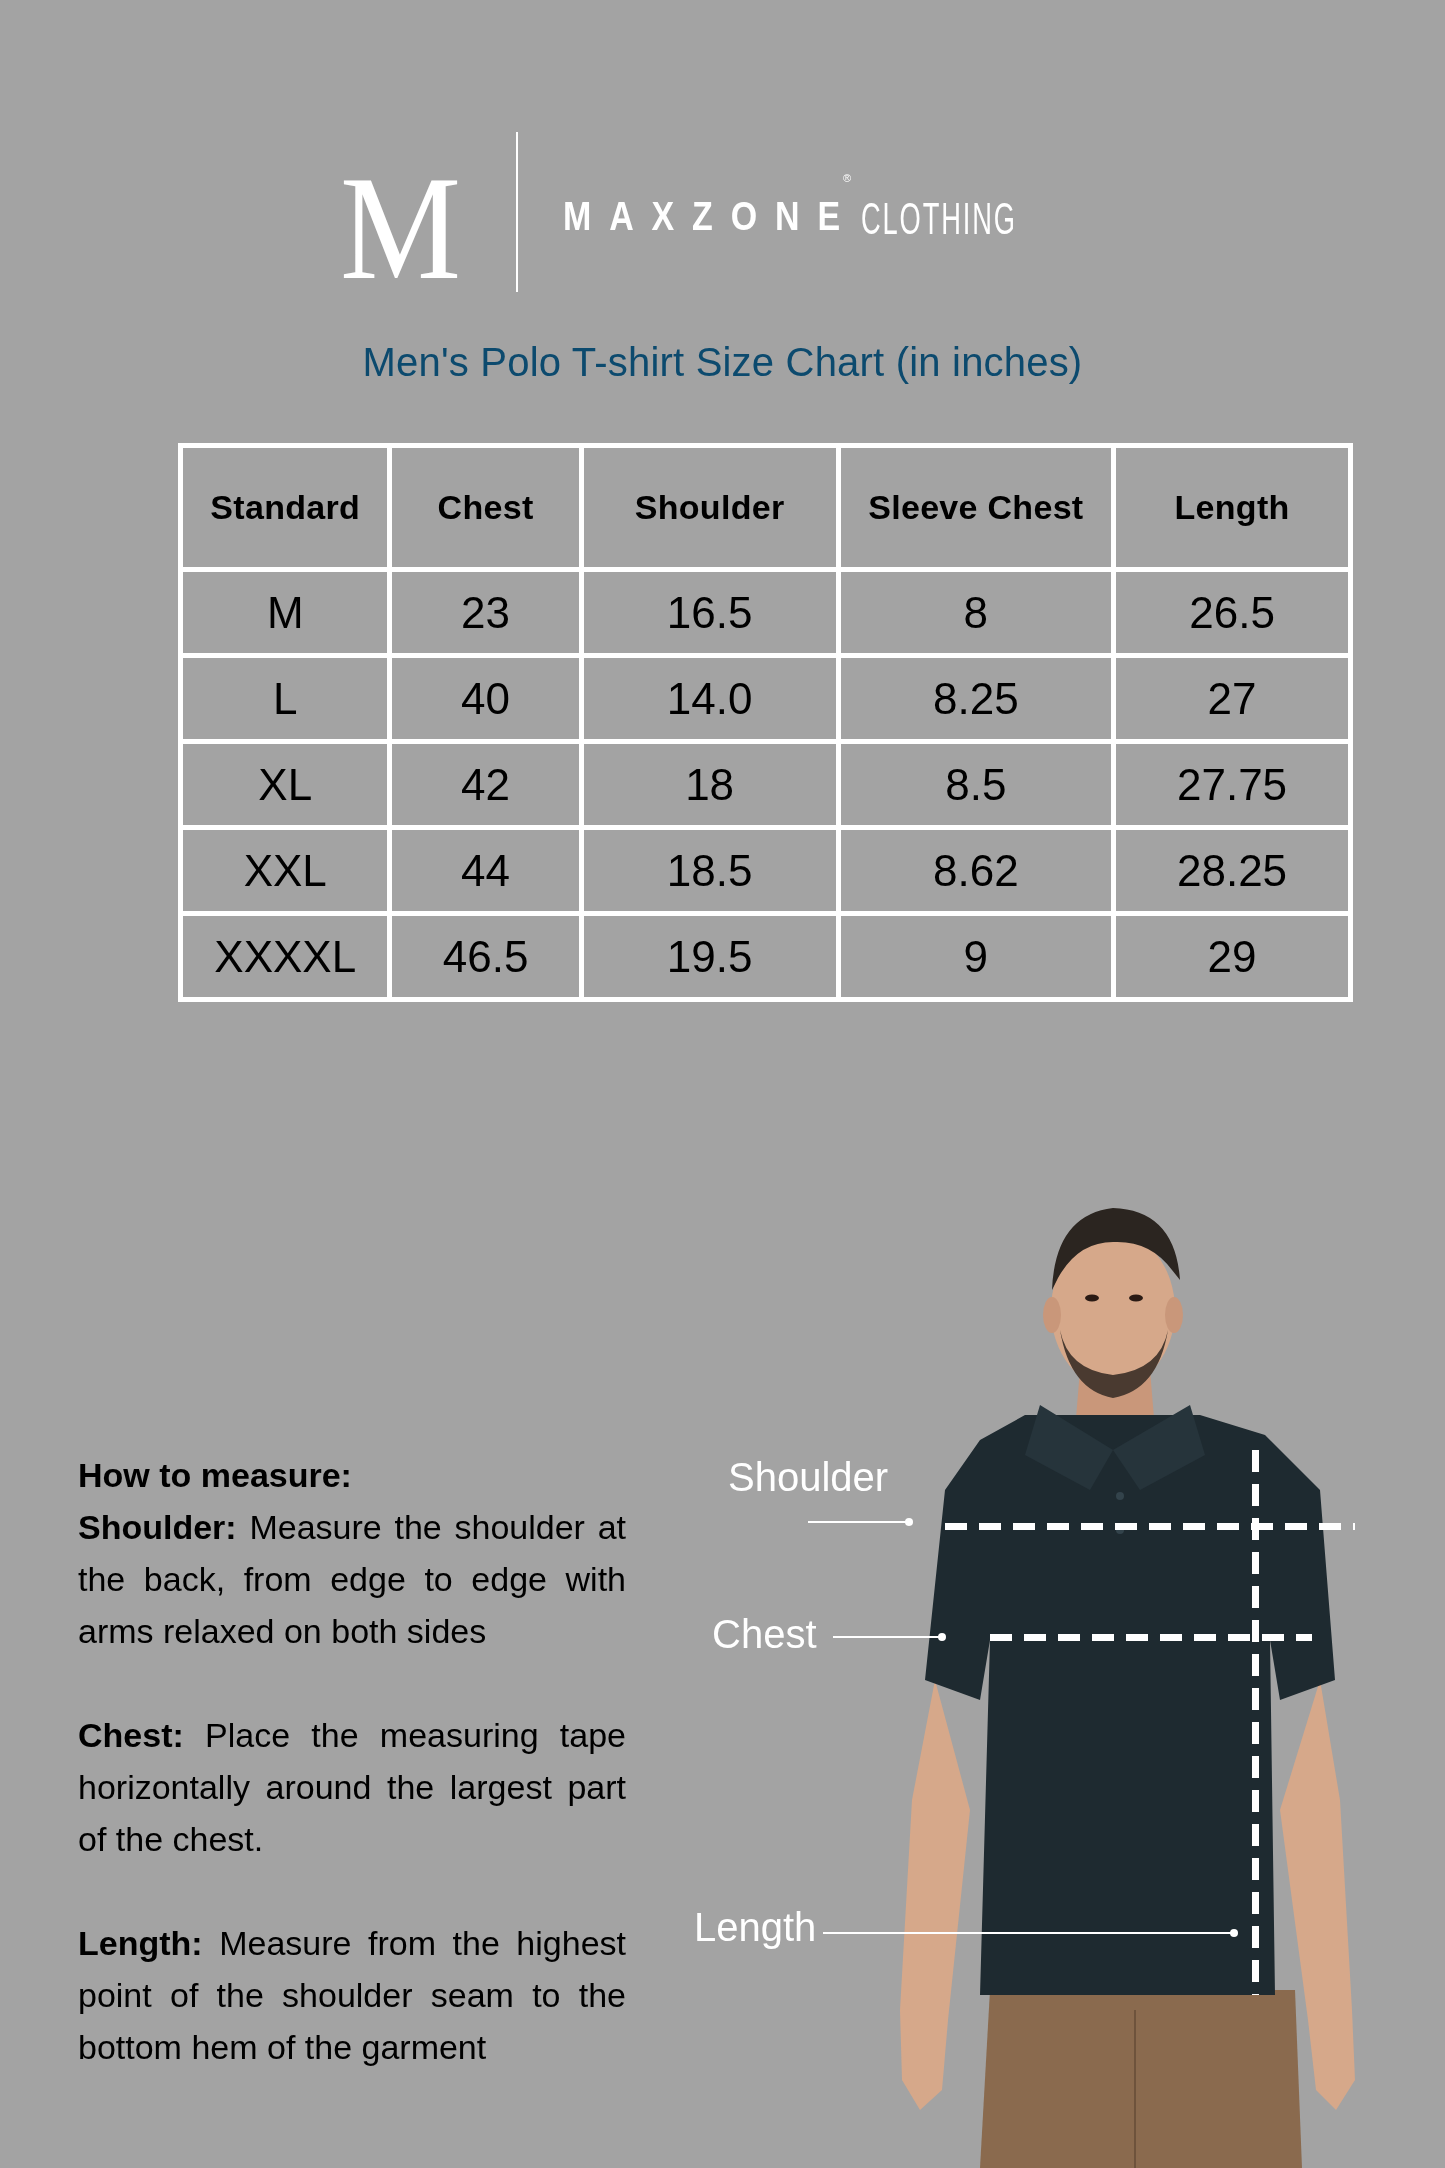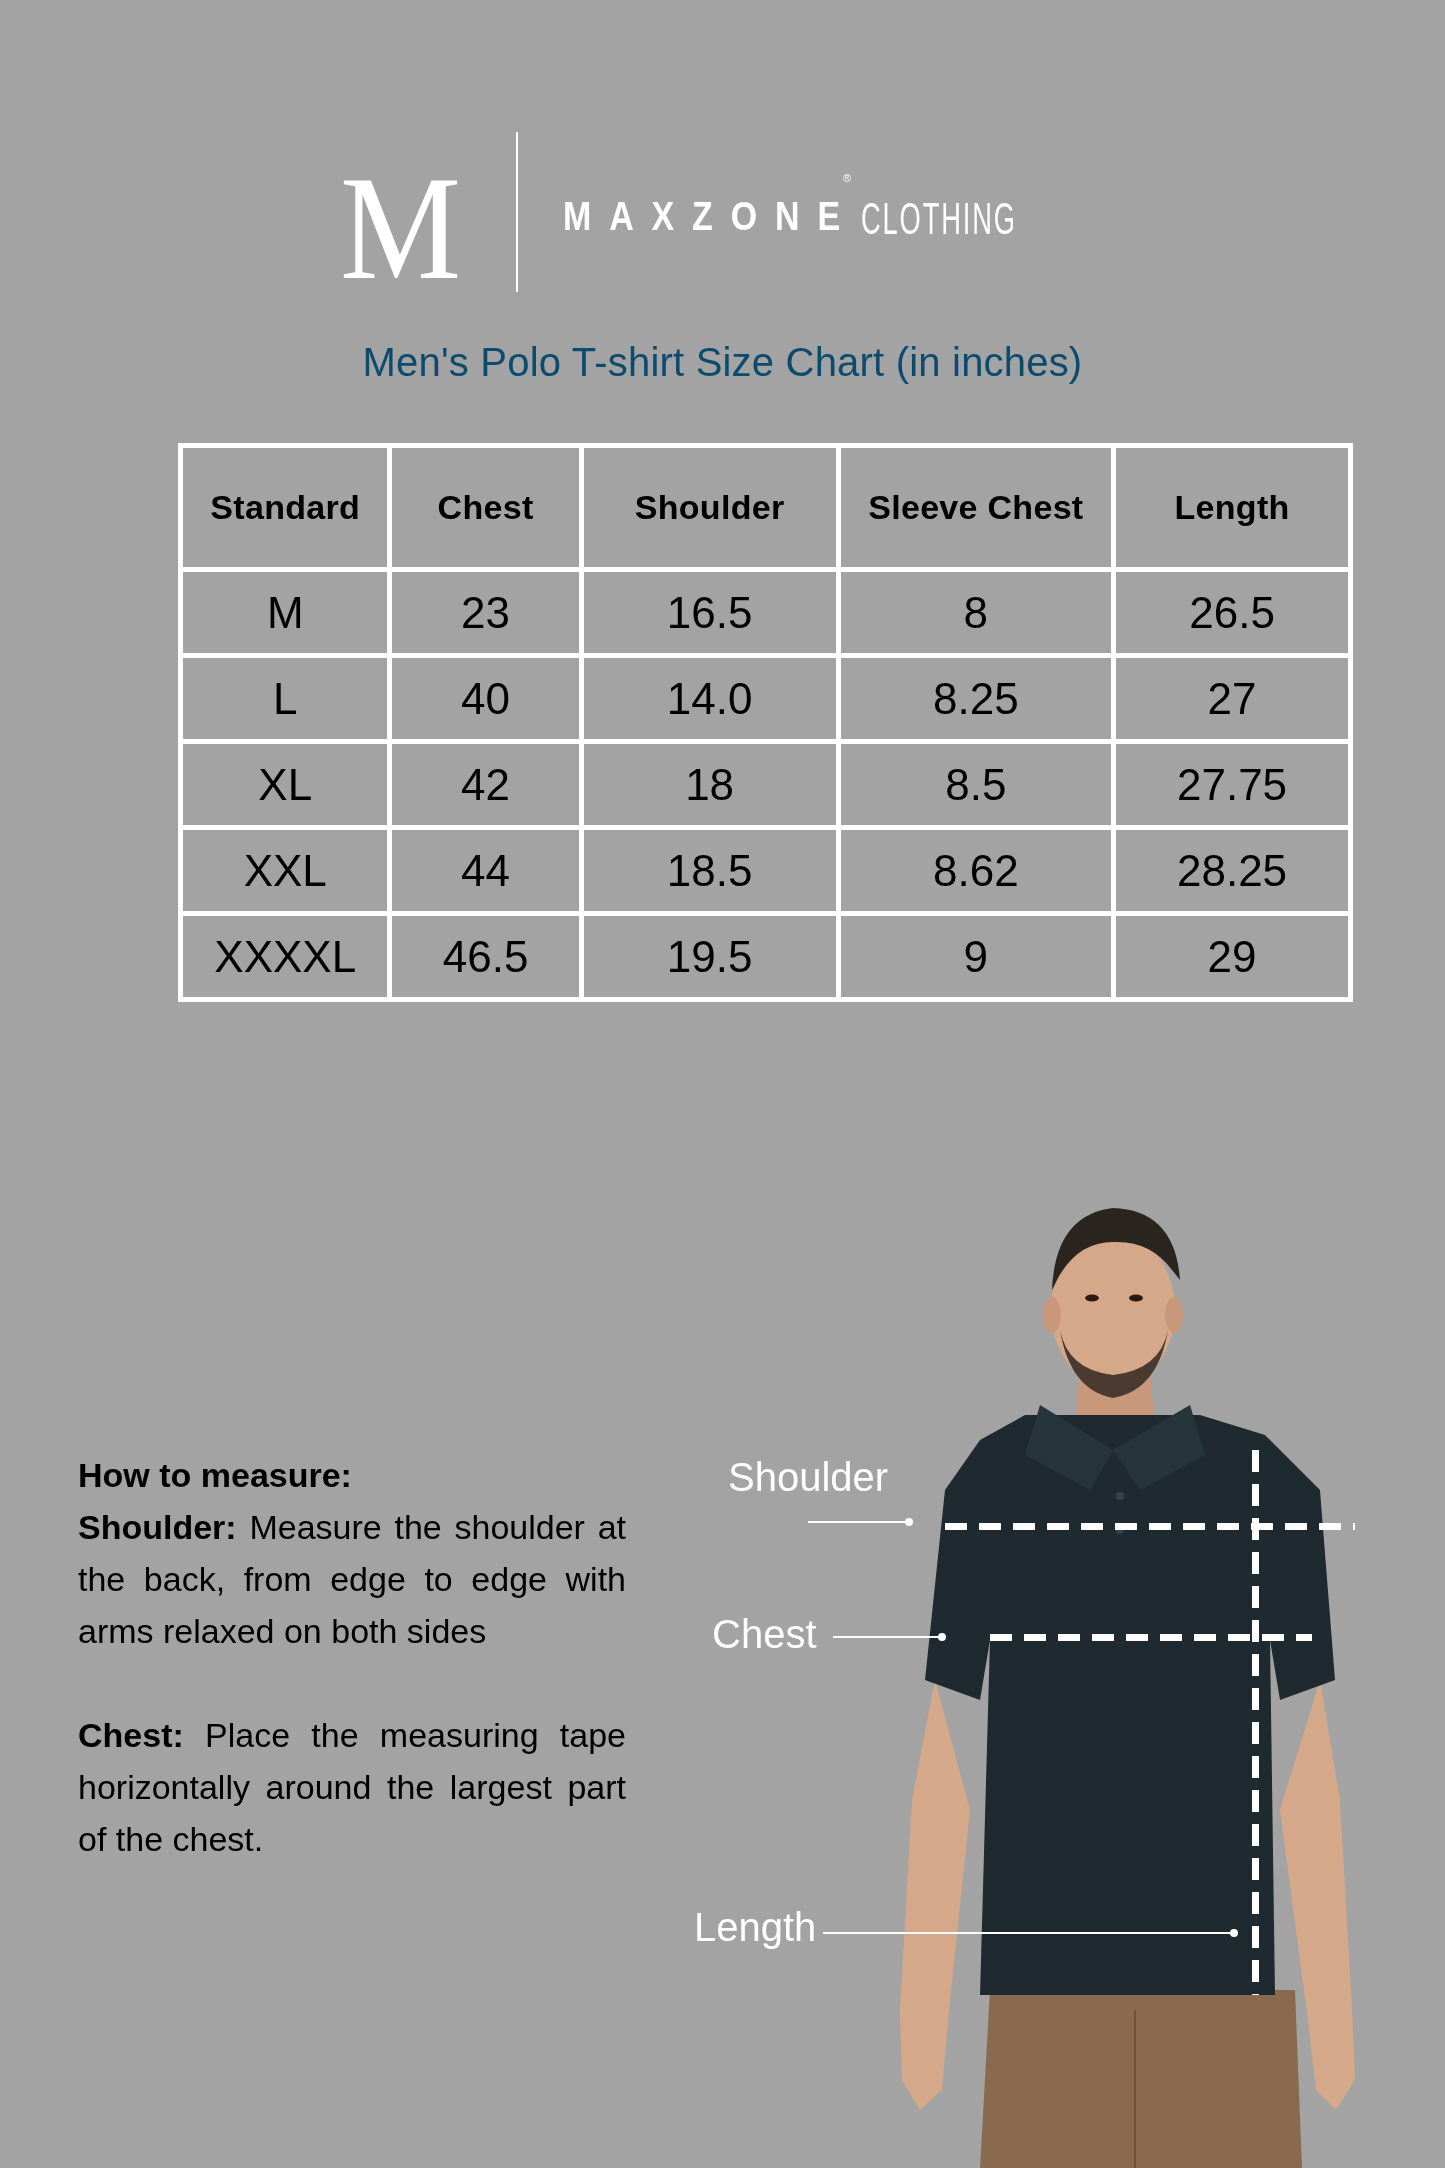--- a/index.html
+++ b/index.html
@@ -161,20 +161,21 @@
         <td>9</td>
         <td>29</td>
       </tr>
     </tbody>
   </table>
 
   <div class="howto">
     <div class="howto-heading">How to measure:</div>
     <p><span class="term">Shoulder:</span><span> Measure the shoulder at the back, from edge to edge with arms relaxed on both sides</span></p>
     <p><span class="term">Chest:</span><span> Place the measuring tape horizontally around the largest part of the chest.</span></p>
+    <p><span class="term">Length:</span><span> Measure from the highest point of the shoulder seam to the bottom hem of the garment</span></p>
   </div>
 
   <div class="figure">
     <svg width="765" height="1008" viewBox="0 0 765 1008" style="position:absolute;left:0;top:0;">
 
       <path d="M255 520 L232 640 L220 850 L222 920 L240 950 L262 930 L268 860 L290 650 Z" fill="#d6a88a"></path>
       <path d="M640 520 L660 640 L672 850 L675 920 L656 950 L636 930 L628 860 L600 650 Z" fill="#d6a88a"></path>
 
       <path d="M400 210 L470 210 L475 270 L395 270 Z" fill="#c9977a"></path>
 

